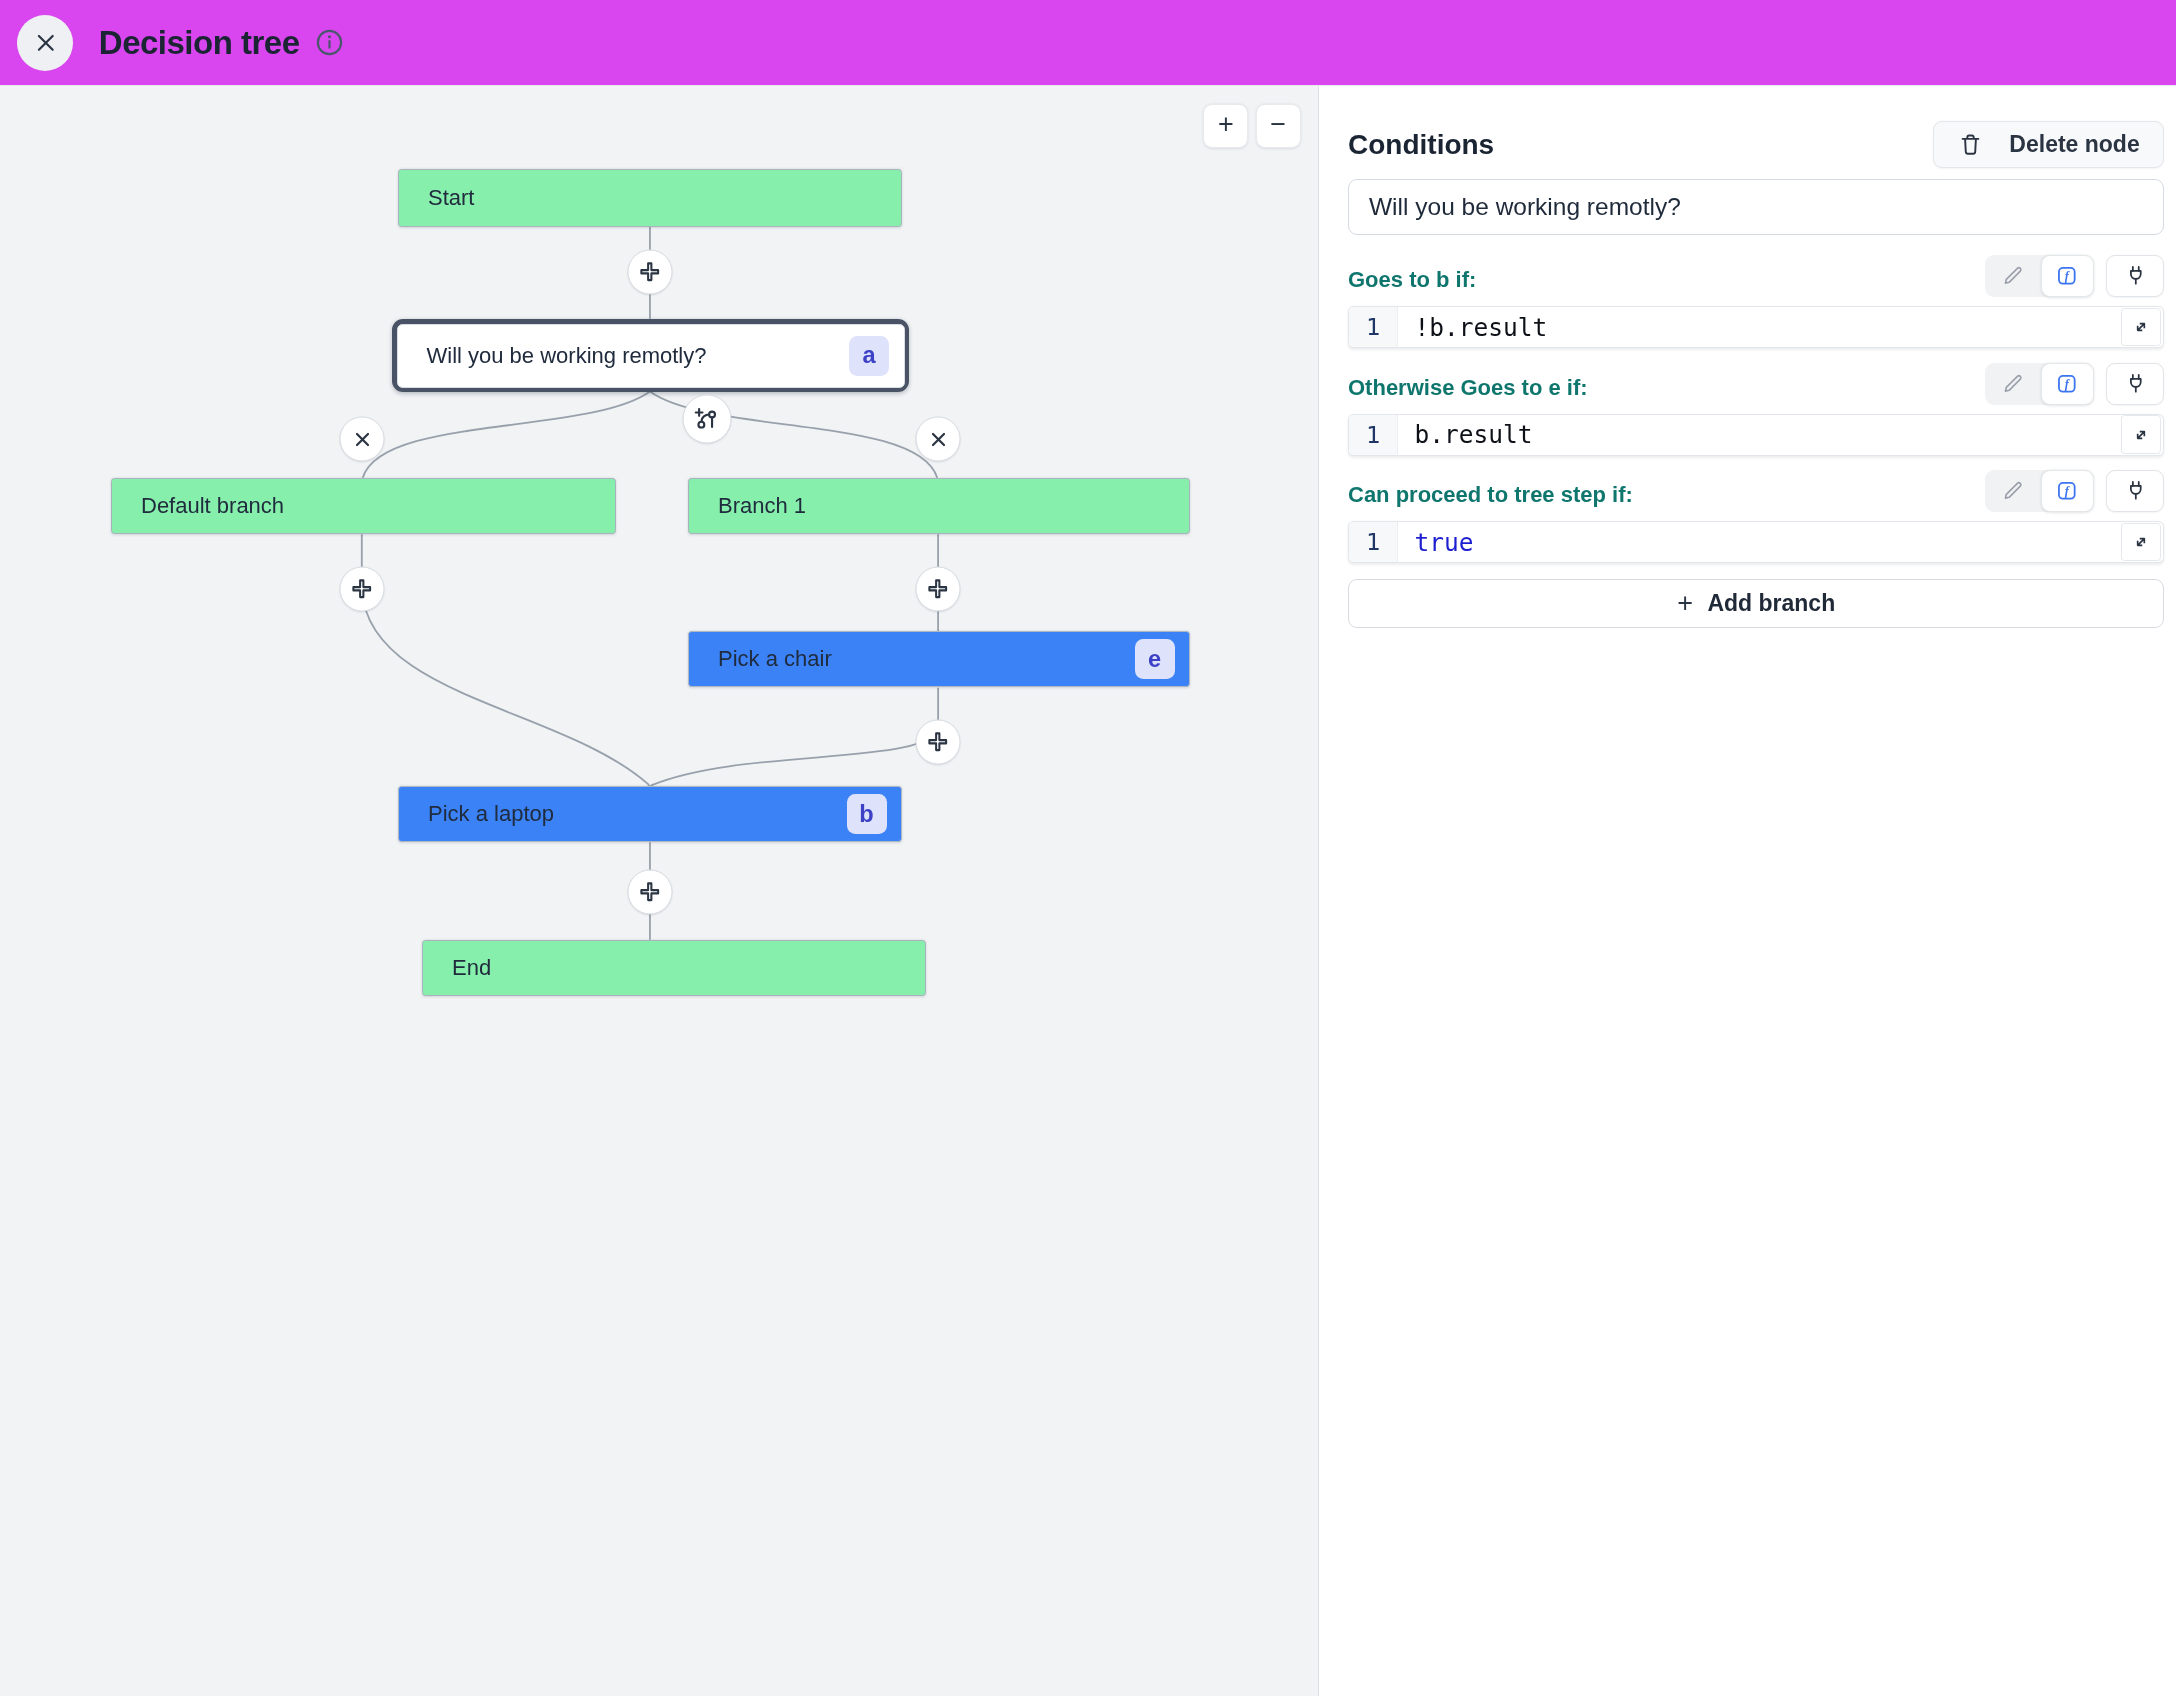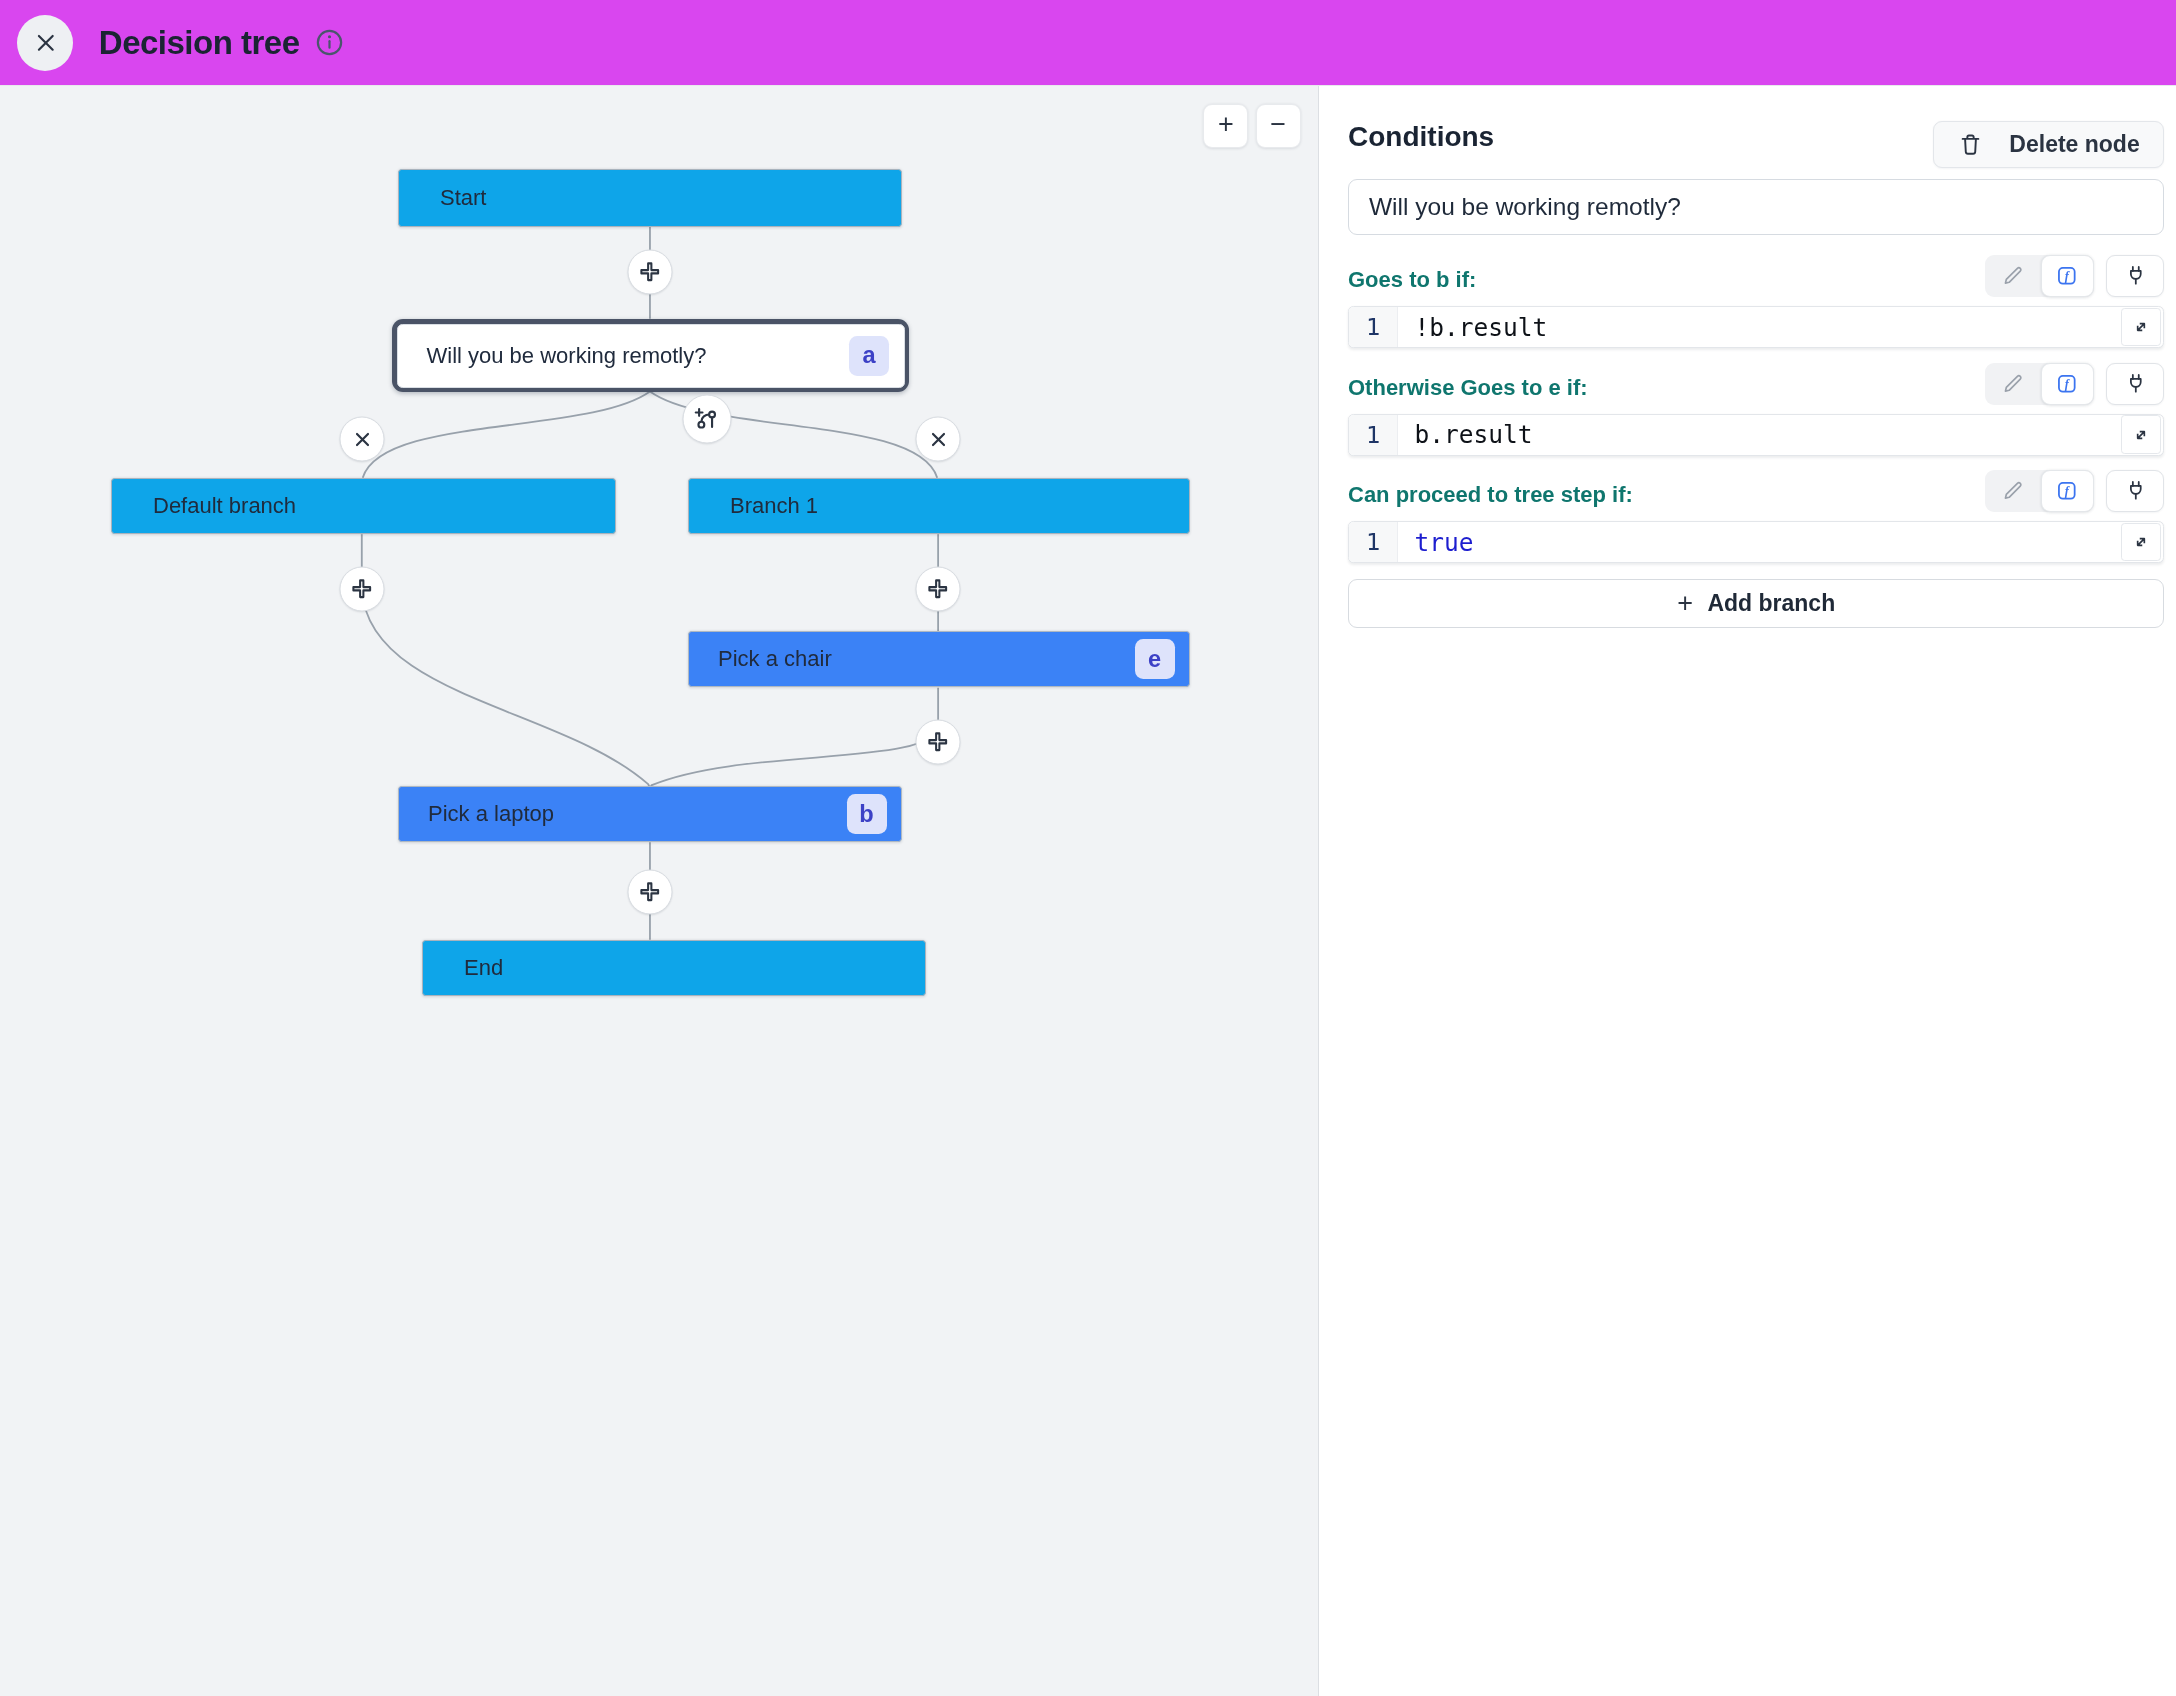--- a/index.html
+++ b/index.html
@@ -17,21 +17,21 @@
   
   .main { display:flex; height:1610px; }
   .canvas { position:relative; width:1319px; height:1610px; background:#f1f3f5;
     border-right:0.9px solid #dcdfe3; overflow:hidden; }
   .panel { flex:1; background:#fff; padding:35px 12.7px 0 29px; }
 
   
   svg.wires { position:absolute; left:0; top:0; pointer-events:none; }
   .node { position:absolute; display:flex; align-items:center; font-size:22px; color:#202b3d;
     border-radius:3.6px; box-shadow:0 0.9px 2.7px rgba(20,30,50,.14); cursor:pointer; }
-  .node-gray { background:#0ea5e9; border:0.9px solid #a9b3bd;padding-left:12px; }
+  .node-gray { background:#86efac; border:0.9px solid #a9b3bd; }
   .node-white { background:#3b82f6; border:0.9px solid #aeb8c2; }
   .node-label { padding-left:29px; }
   .node-selected { position:absolute; background:#4a5366; border-radius:11px; padding:4.5px;
     box-shadow:0 1.8px 4.5px rgba(20,30,50,.25); cursor:pointer; }
   .node-selected-inner { background:#fff; border:0.9px solid #d9dee4; border-radius:5.5px;
     width:100%; height:100%; display:flex; align-items:center; font-size:22px; color:#202b3d; }
   .badge { margin-left:auto; margin-right:14.5px; width:40px; height:40px; border-radius:8.2px;
     background:#dee3fb; color:#3c41c6; font-weight:bold; font-size:23.6px;
     display:flex; align-items:center; justify-content:center; }
 
@@ -41,21 +41,21 @@
   .c-plus { width:45px; height:45px; }
   .c-x { width:45px; height:45px; }
   .c-branch { width:49px; height:49px; }
 
   .zoom-controls { position:absolute; top:18px; right:17.3px; display:flex; gap:7.3px; }
   .zoom-btn { width:45px; height:44px; background:#fff; border:0.9px solid #e8eaed; border-radius:9px;
     font-size:27px; color:#2b3442; display:flex; align-items:center; justify-content:center;
     box-shadow:0 0.9px 2.7px rgba(20,30,50,.10); cursor:pointer; line-height:1; padding-bottom:2.7px; }
 
   
-  .panel-head { display:flex; justify-content:space-between; align-items:flex-start; }
+  .panel-head { display:flex; justify-content:space-between; align-items:center; }
   .panel-title { font-size:28px; font-weight:bold; color:#1a2433; }
   .delete-btn { display:flex; align-items:center; gap:25px; height:47px; padding:0 23.6px;
     background:#f8f9fa; border:0.9px solid #e3e6ea; border-radius:9px; cursor:pointer;
     font-size:23px; font-weight:600; color:#2b3442; box-shadow:0 0.9px 1.8px rgba(20,30,50,.05); }
   .summary-label { margin-top:27px; font-size:23.6px; color:#3a4556; }
   .summary-input { margin-top:11px; width:100%; height:56px; border:1.4px solid #d6dbe1;
     border-radius:9px; font-size:24.5px; color:#1f2a3a; padding:0 20px; background:#fff; outline:none;
     font-family:"Liberation Sans","DejaVu Sans",sans-serif; }
 
   .cond-block { margin-top:14.5px; }

